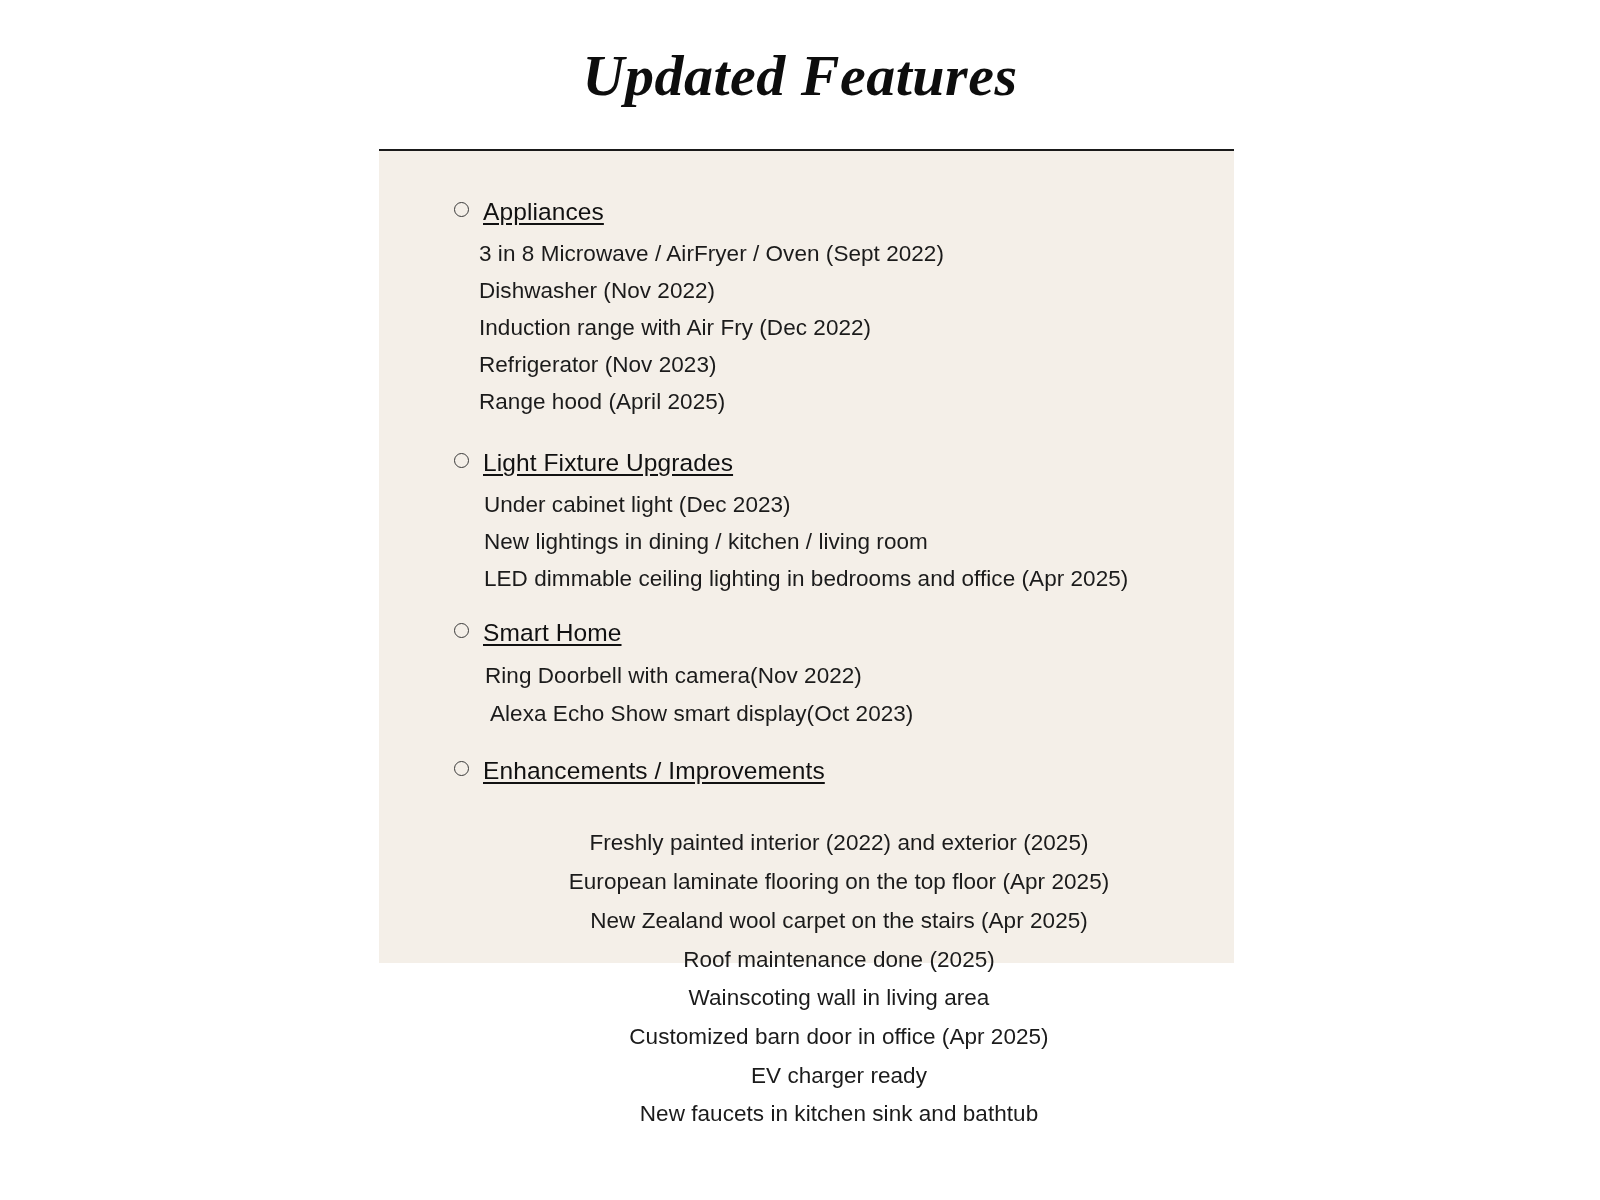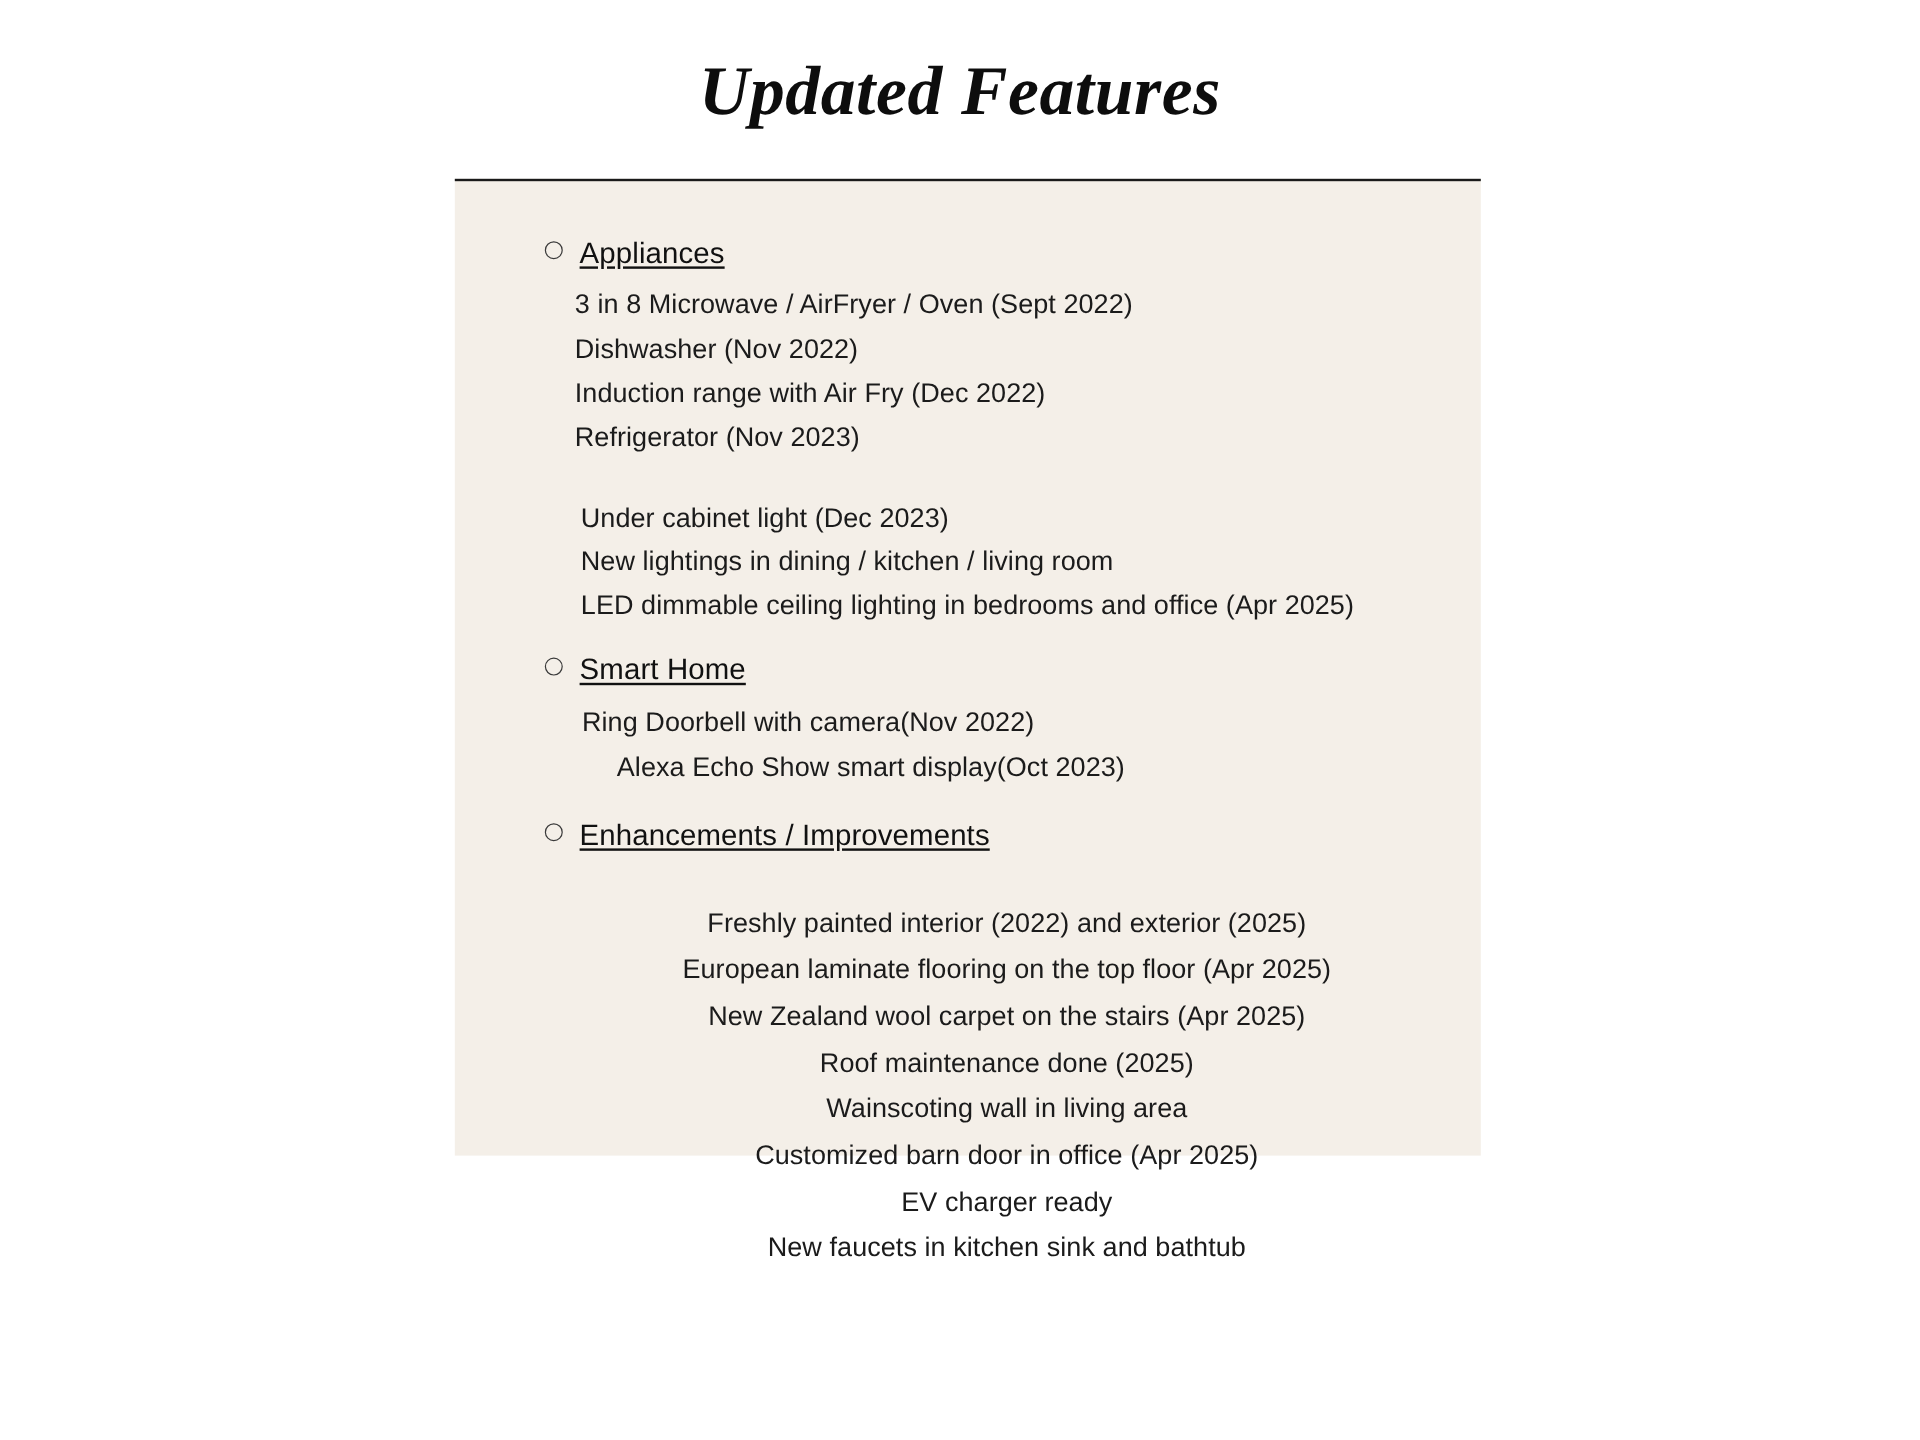--- a/index.html
+++ b/index.html
@@ -90,21 +90,21 @@
 
   .item {
     font-size: 22.5px;
     line-height: 1.64;
     color: #1b1b1b;
     letter-spacing: 0.05px;
     white-space: nowrap;
   }
 
   
-  .indent-1 { padding-left: 5px; margin-left: 24px; }
+  .indent-1 { padding-left: 5px; }
 
   .g1 .items { padding-left: 25px; }
   .g2 .items { padding-left: 30px; }
   .g3 .items { padding-left: 31px; }
   .g4 .items { padding-left: 30px; margin-top: 40px; }
 
   .g3 .item { line-height: 1.68; }
   .g4 .item { line-height: 1.72; }
 </style>
 </head>
@@ -120,24 +120,29 @@
       <div class="group g1">
         <div class="group-head">
           <span class="bullet-circle"></span>
           <span class="group-title">Appliances</span>
         </div>
         <ul class="items">
           <li class="item">3 in 8 Microwave / AirFryer / Oven (Sept 2022)</li>
           <li class="item">Dishwasher (Nov 2022)</li>
           <li class="item">Induction range with Air Fry (Dec 2022)</li>
           <li class="item">Refrigerator (Nov 2023)</li>
+          <li class="item">Range hood (April 2025)</li>
         </ul>
       </div>
 
       <div class="group g2">
+        <div class="group-head">
+          <span class="bullet-circle"></span>
+          <span class="group-title">Light Fixture Upgrades</span>
+        </div>
         <ul class="items">
           <li class="item">Under cabinet light (Dec 2023)</li>
           <li class="item">New lightings in dining / kitchen / living room</li>
           <li class="item">LED dimmable ceiling lighting in bedrooms and office (Apr 2025)</li>
         </ul>
       </div>
 
       <div class="group g3">
         <div class="group-head">
           <span class="bullet-circle"></span>

